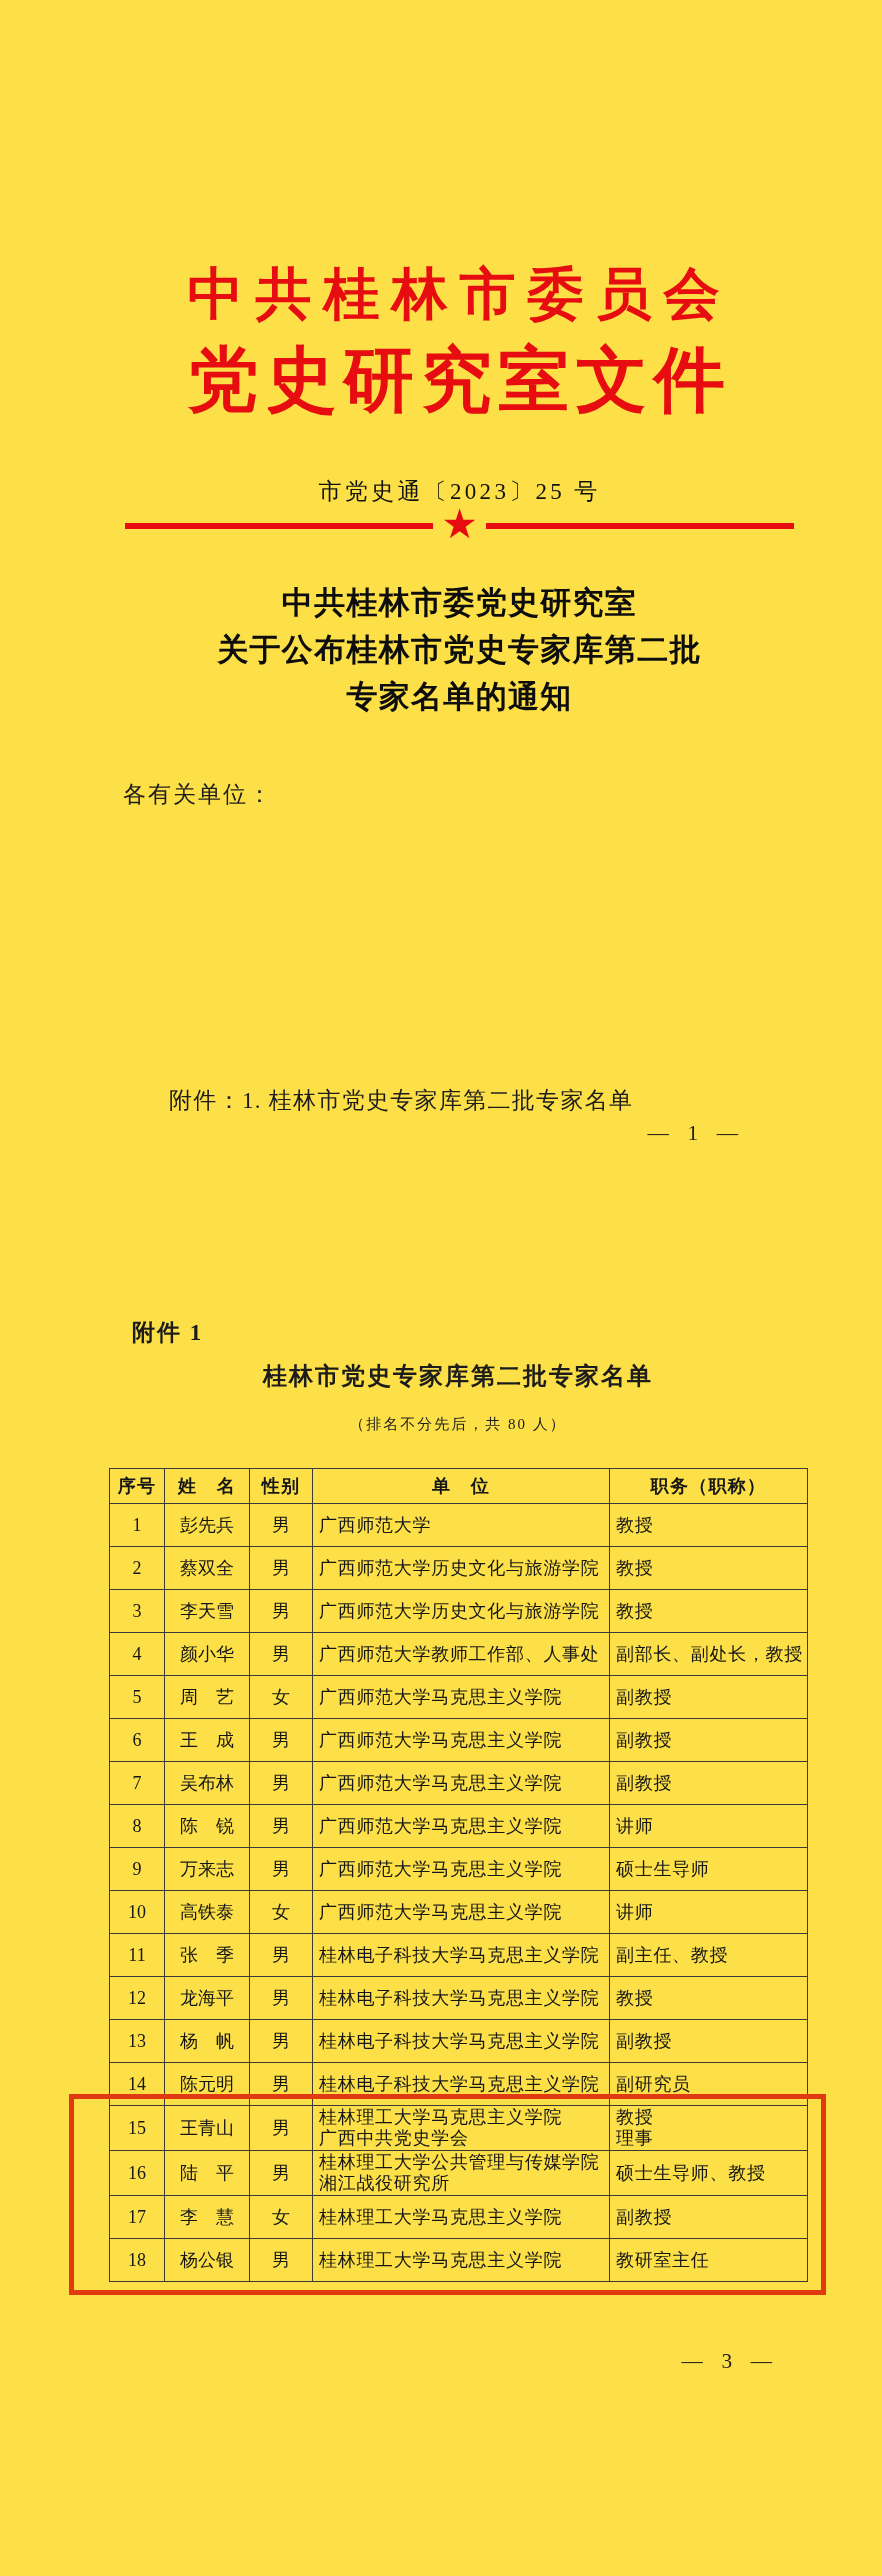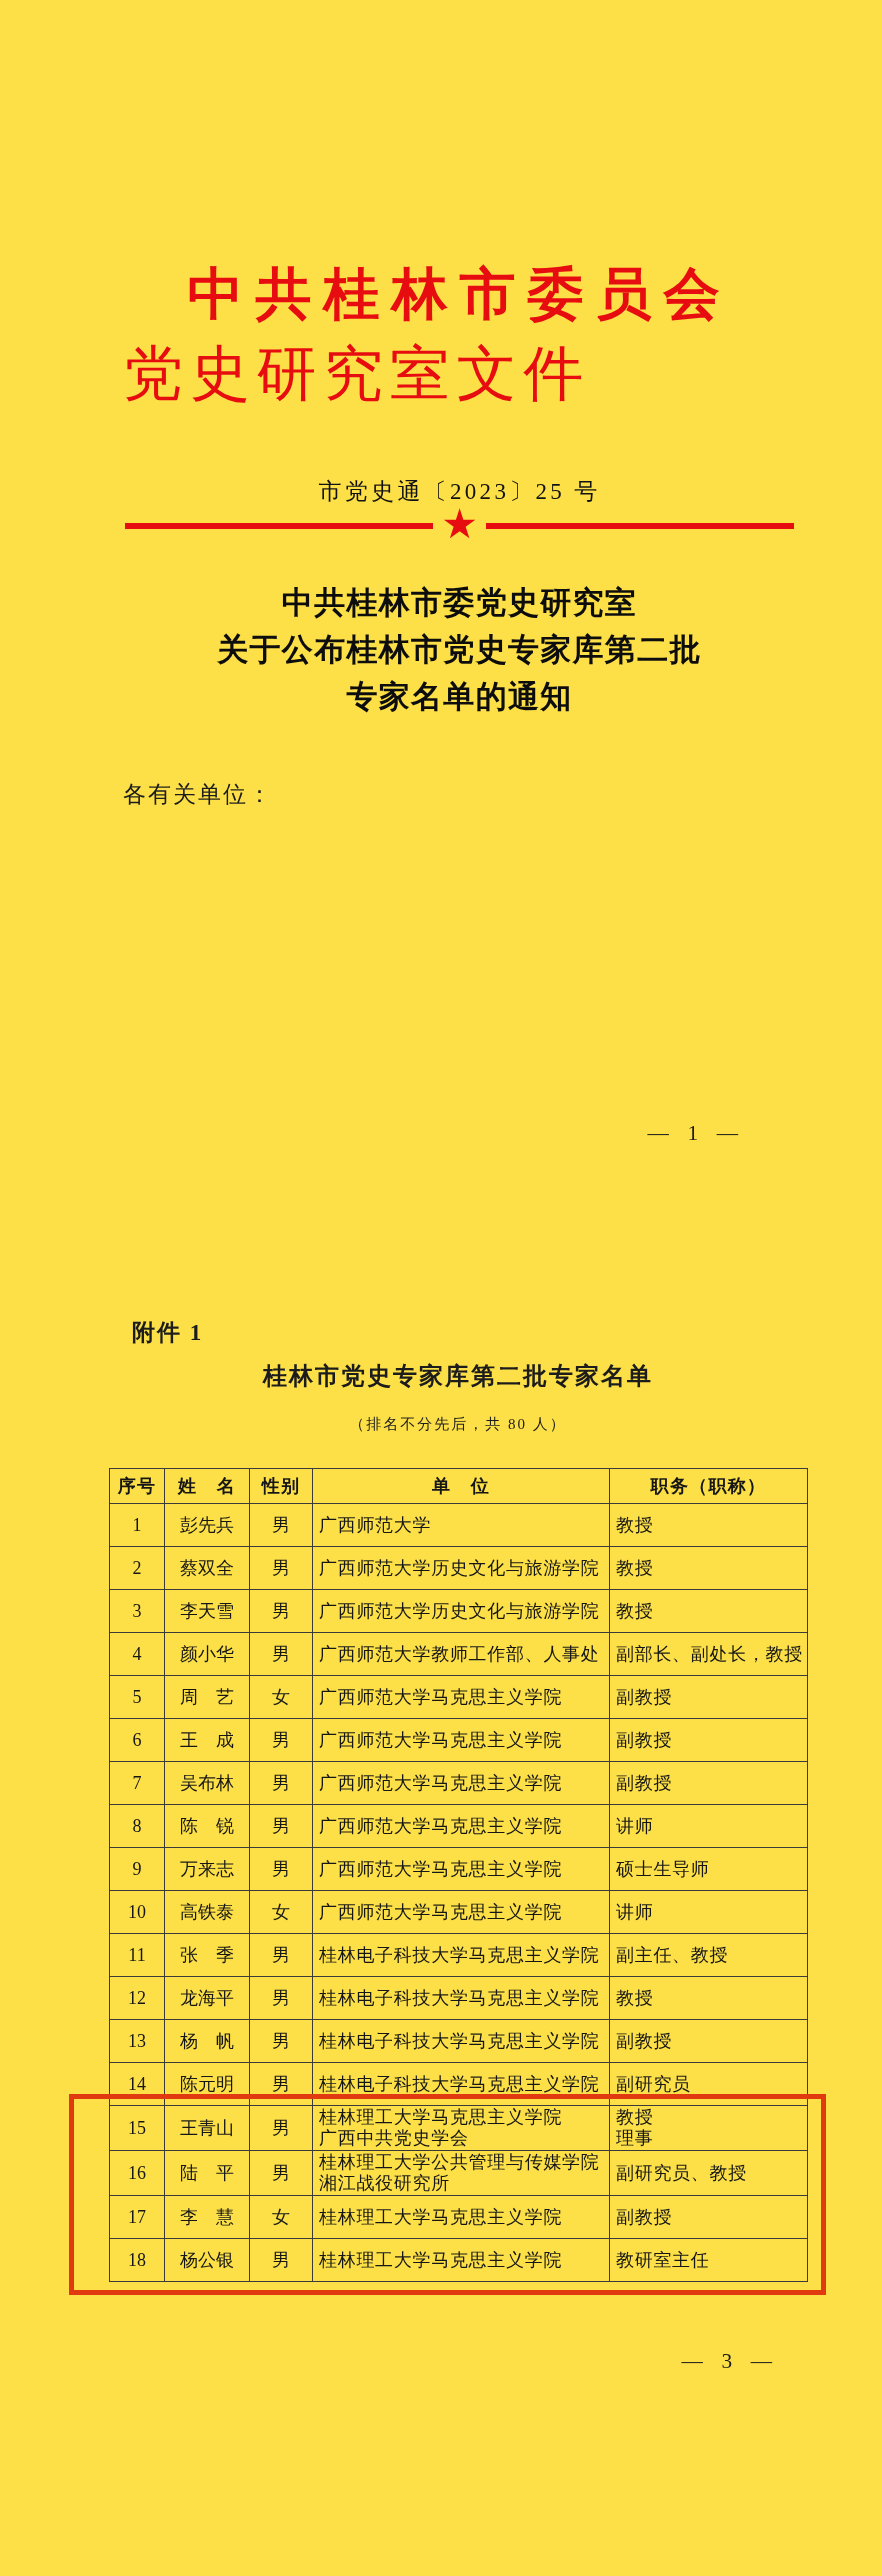--- a/index.html
+++ b/index.html
@@ -20,22 +20,22 @@
   }
   
   .org-line{
     position:absolute;left:123px;width:673px;top:264px;
     text-align:center;color:var(--doc-red);
     font-size:56px;font-weight:900;letter-spacing:12px;line-height:1.1;
     white-space:nowrap;
   }
   .type-line{
     position:absolute;left:123px;width:673px;top:341px;
-    color:var(--doc-red);
-    font-size:60px;font-weight:400;letter-spacing:6.7px;line-height:1.12;
+    text-align:center;color:var(--doc-red);
+    font-size:71px;font-weight:700;letter-spacing:6.7px;line-height:1.12;
     white-space:nowrap;
   }
   .doc-number{
     position:absolute;left:123px;width:673px;top:476px;
     text-align:center;font-size:23px;letter-spacing:3.3px;color:#111;
     white-space:nowrap;
   }
   .red-rule{
     position:absolute;left:125px;width:669px;top:504px;height:43px;
     display:flex;align-items:center;
@@ -121,20 +121,21 @@
     <div class="bar"></div>
   </div>
 
   <div class="doc-title">
     <span>中共桂林市委党史研究室</span>
     <span>关于公布桂林市党史专家库第二批</span>
     <span>专家名单的通知</span>
   </div>
 
   <div class="salutation">各有关单位：</div>
+  <div class="attachment-note">附件：1. 桂林市党史专家库第二批专家名单</div>
   <div class="page-num p1">— 1 —</div>
 
   <div class="fujian-label">附件 1</div>
   <div class="table-title">桂林市党史专家库第二批专家名单</div>
   <div class="table-subtitle">（排名不分先后，共 80 人）</div>
 
   <table class="experts">
     <colgroup>
       <col style="width:55px">
         <col style="width:85px">
@@ -258,21 +259,21 @@
 广西中共党史学会</td>
           <td class="c4">教授
 理事</td>
         </tr>
         <tr>
           <td class="c0">16</td>
           <td class="c1">陆　平</td>
           <td class="c2">男</td>
           <td class="c3">桂林理工大学公共管理与传媒学院
 湘江战役研究所</td>
-          <td class="c4">副研究员、教授</td>
+          <td class="c4">硕士生导师、教授</td>
         </tr>
         <tr>
           <td class="c0">17</td>
           <td class="c1">李　慧</td>
           <td class="c2">女</td>
           <td class="c3">桂林理工大学马克思主义学院</td>
           <td class="c4">副教授</td>
         </tr>
         <tr>
           <td class="c0">18</td>

